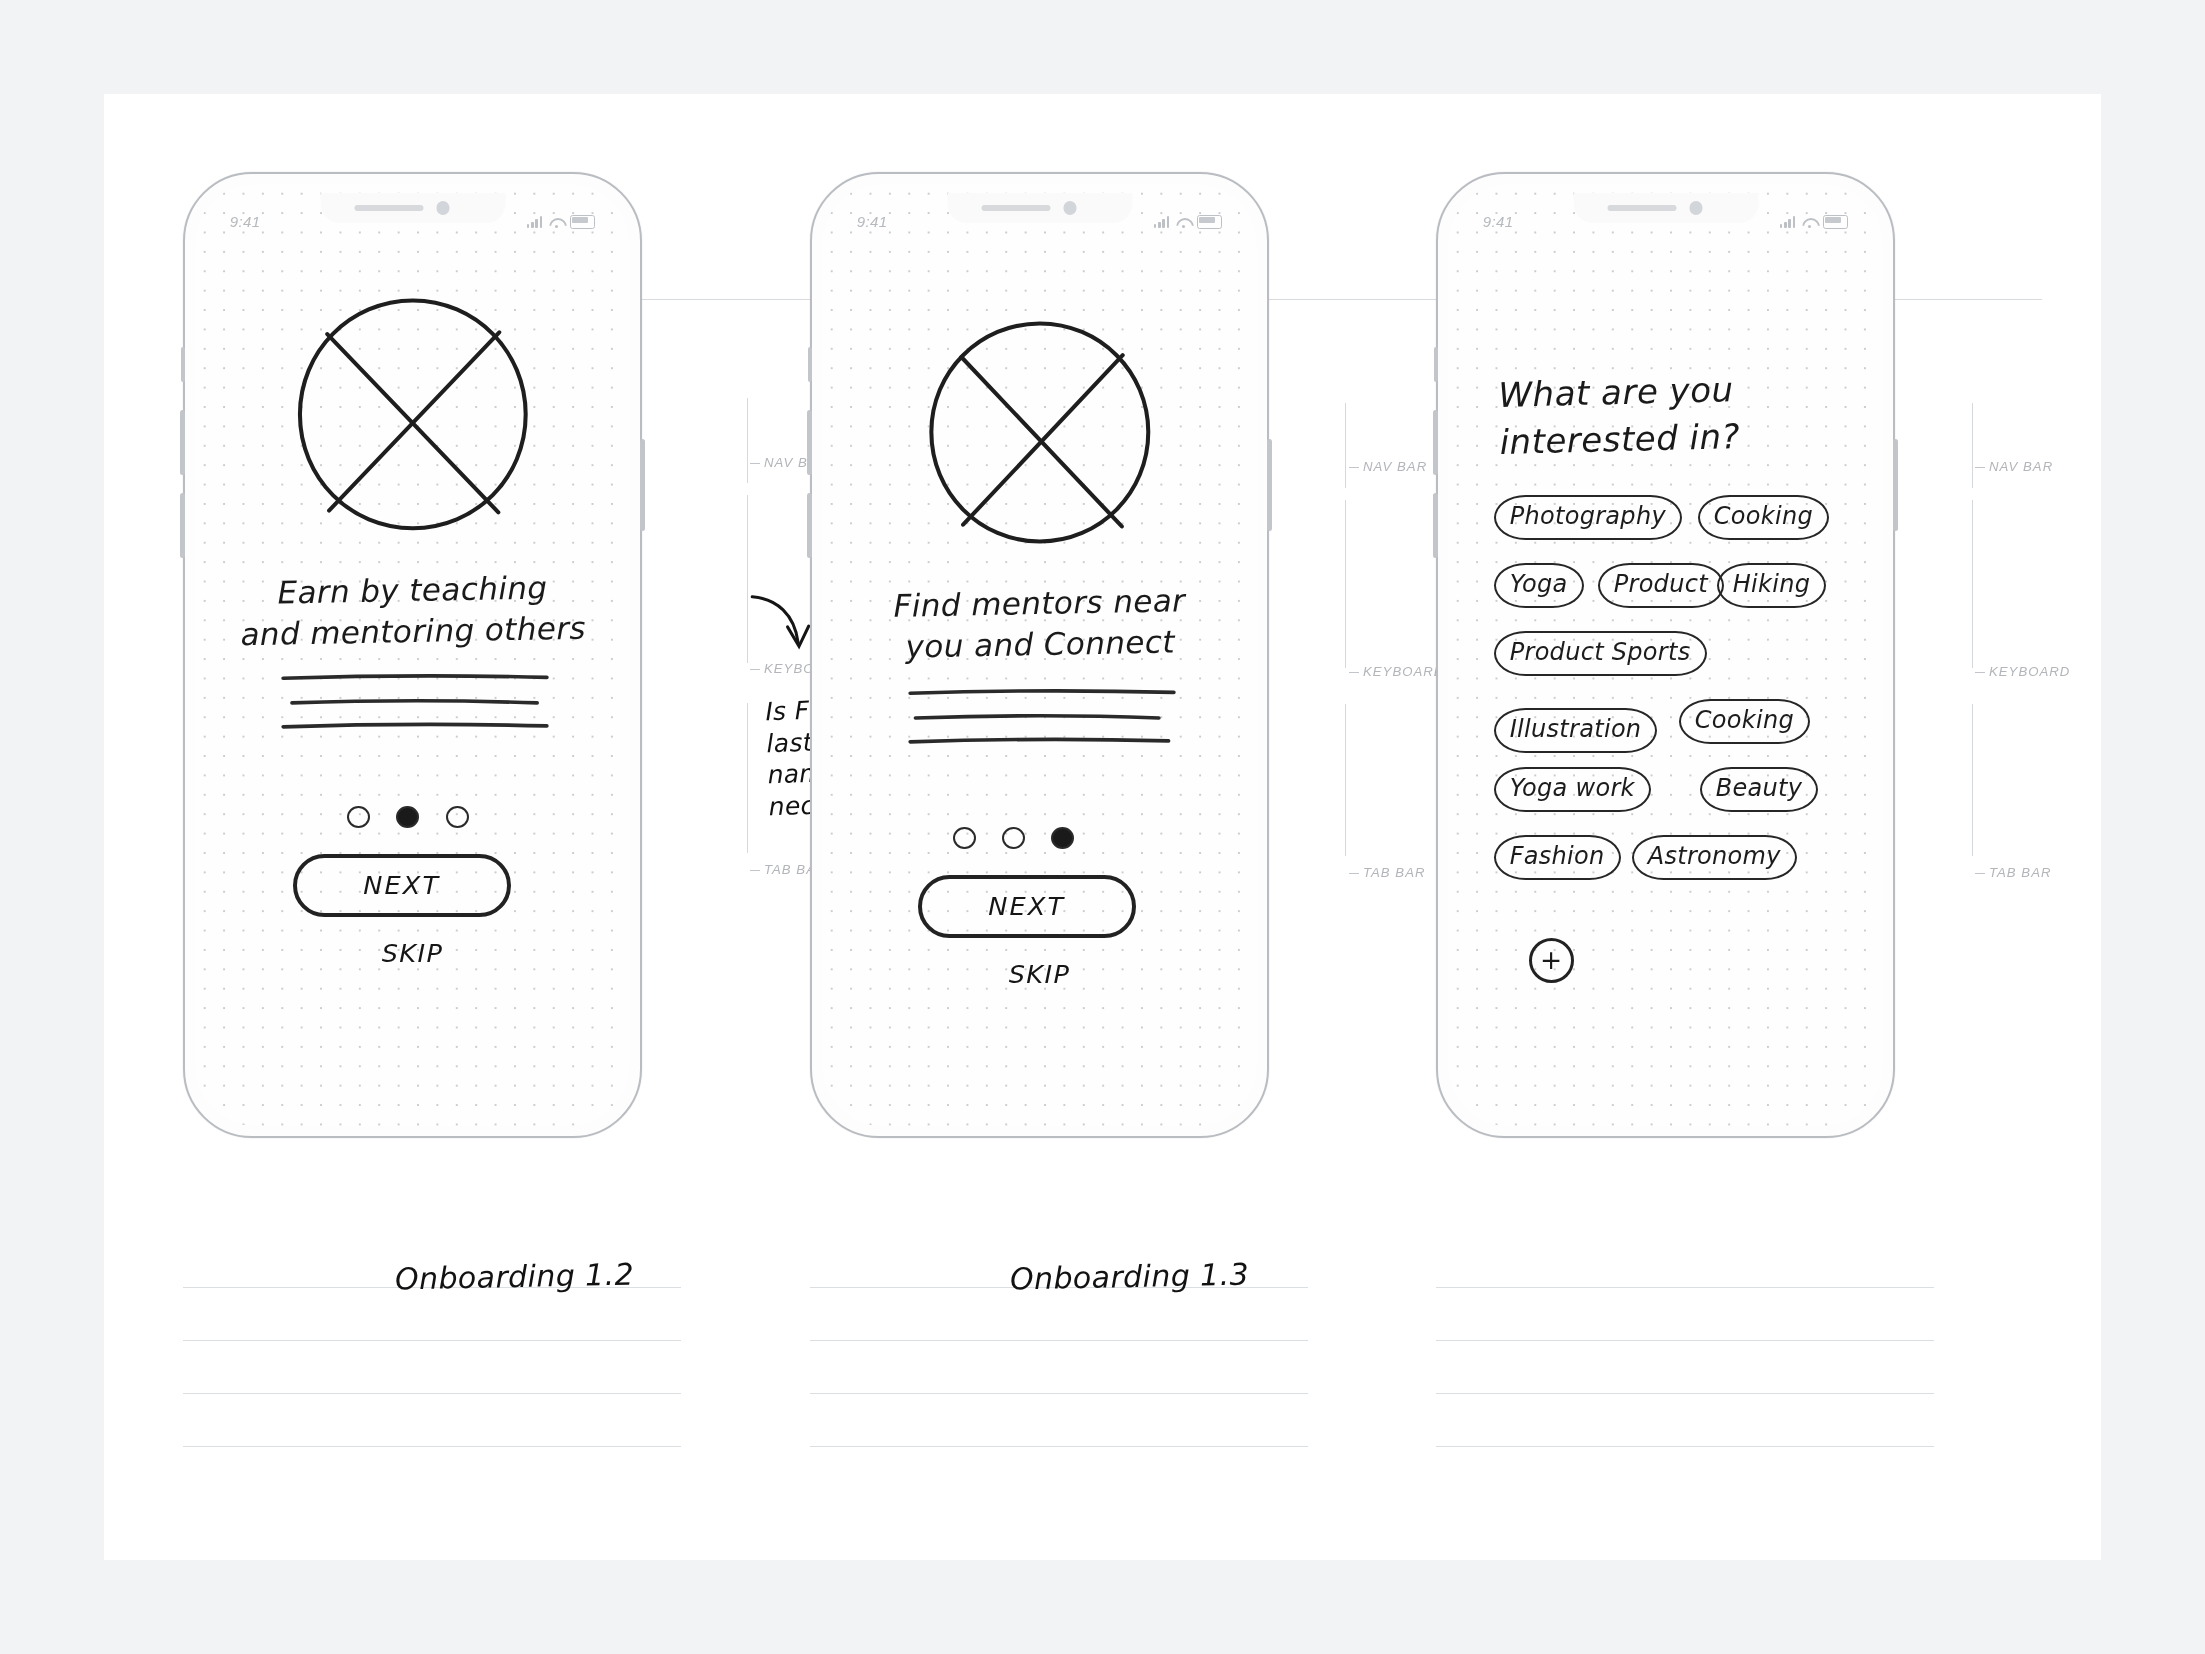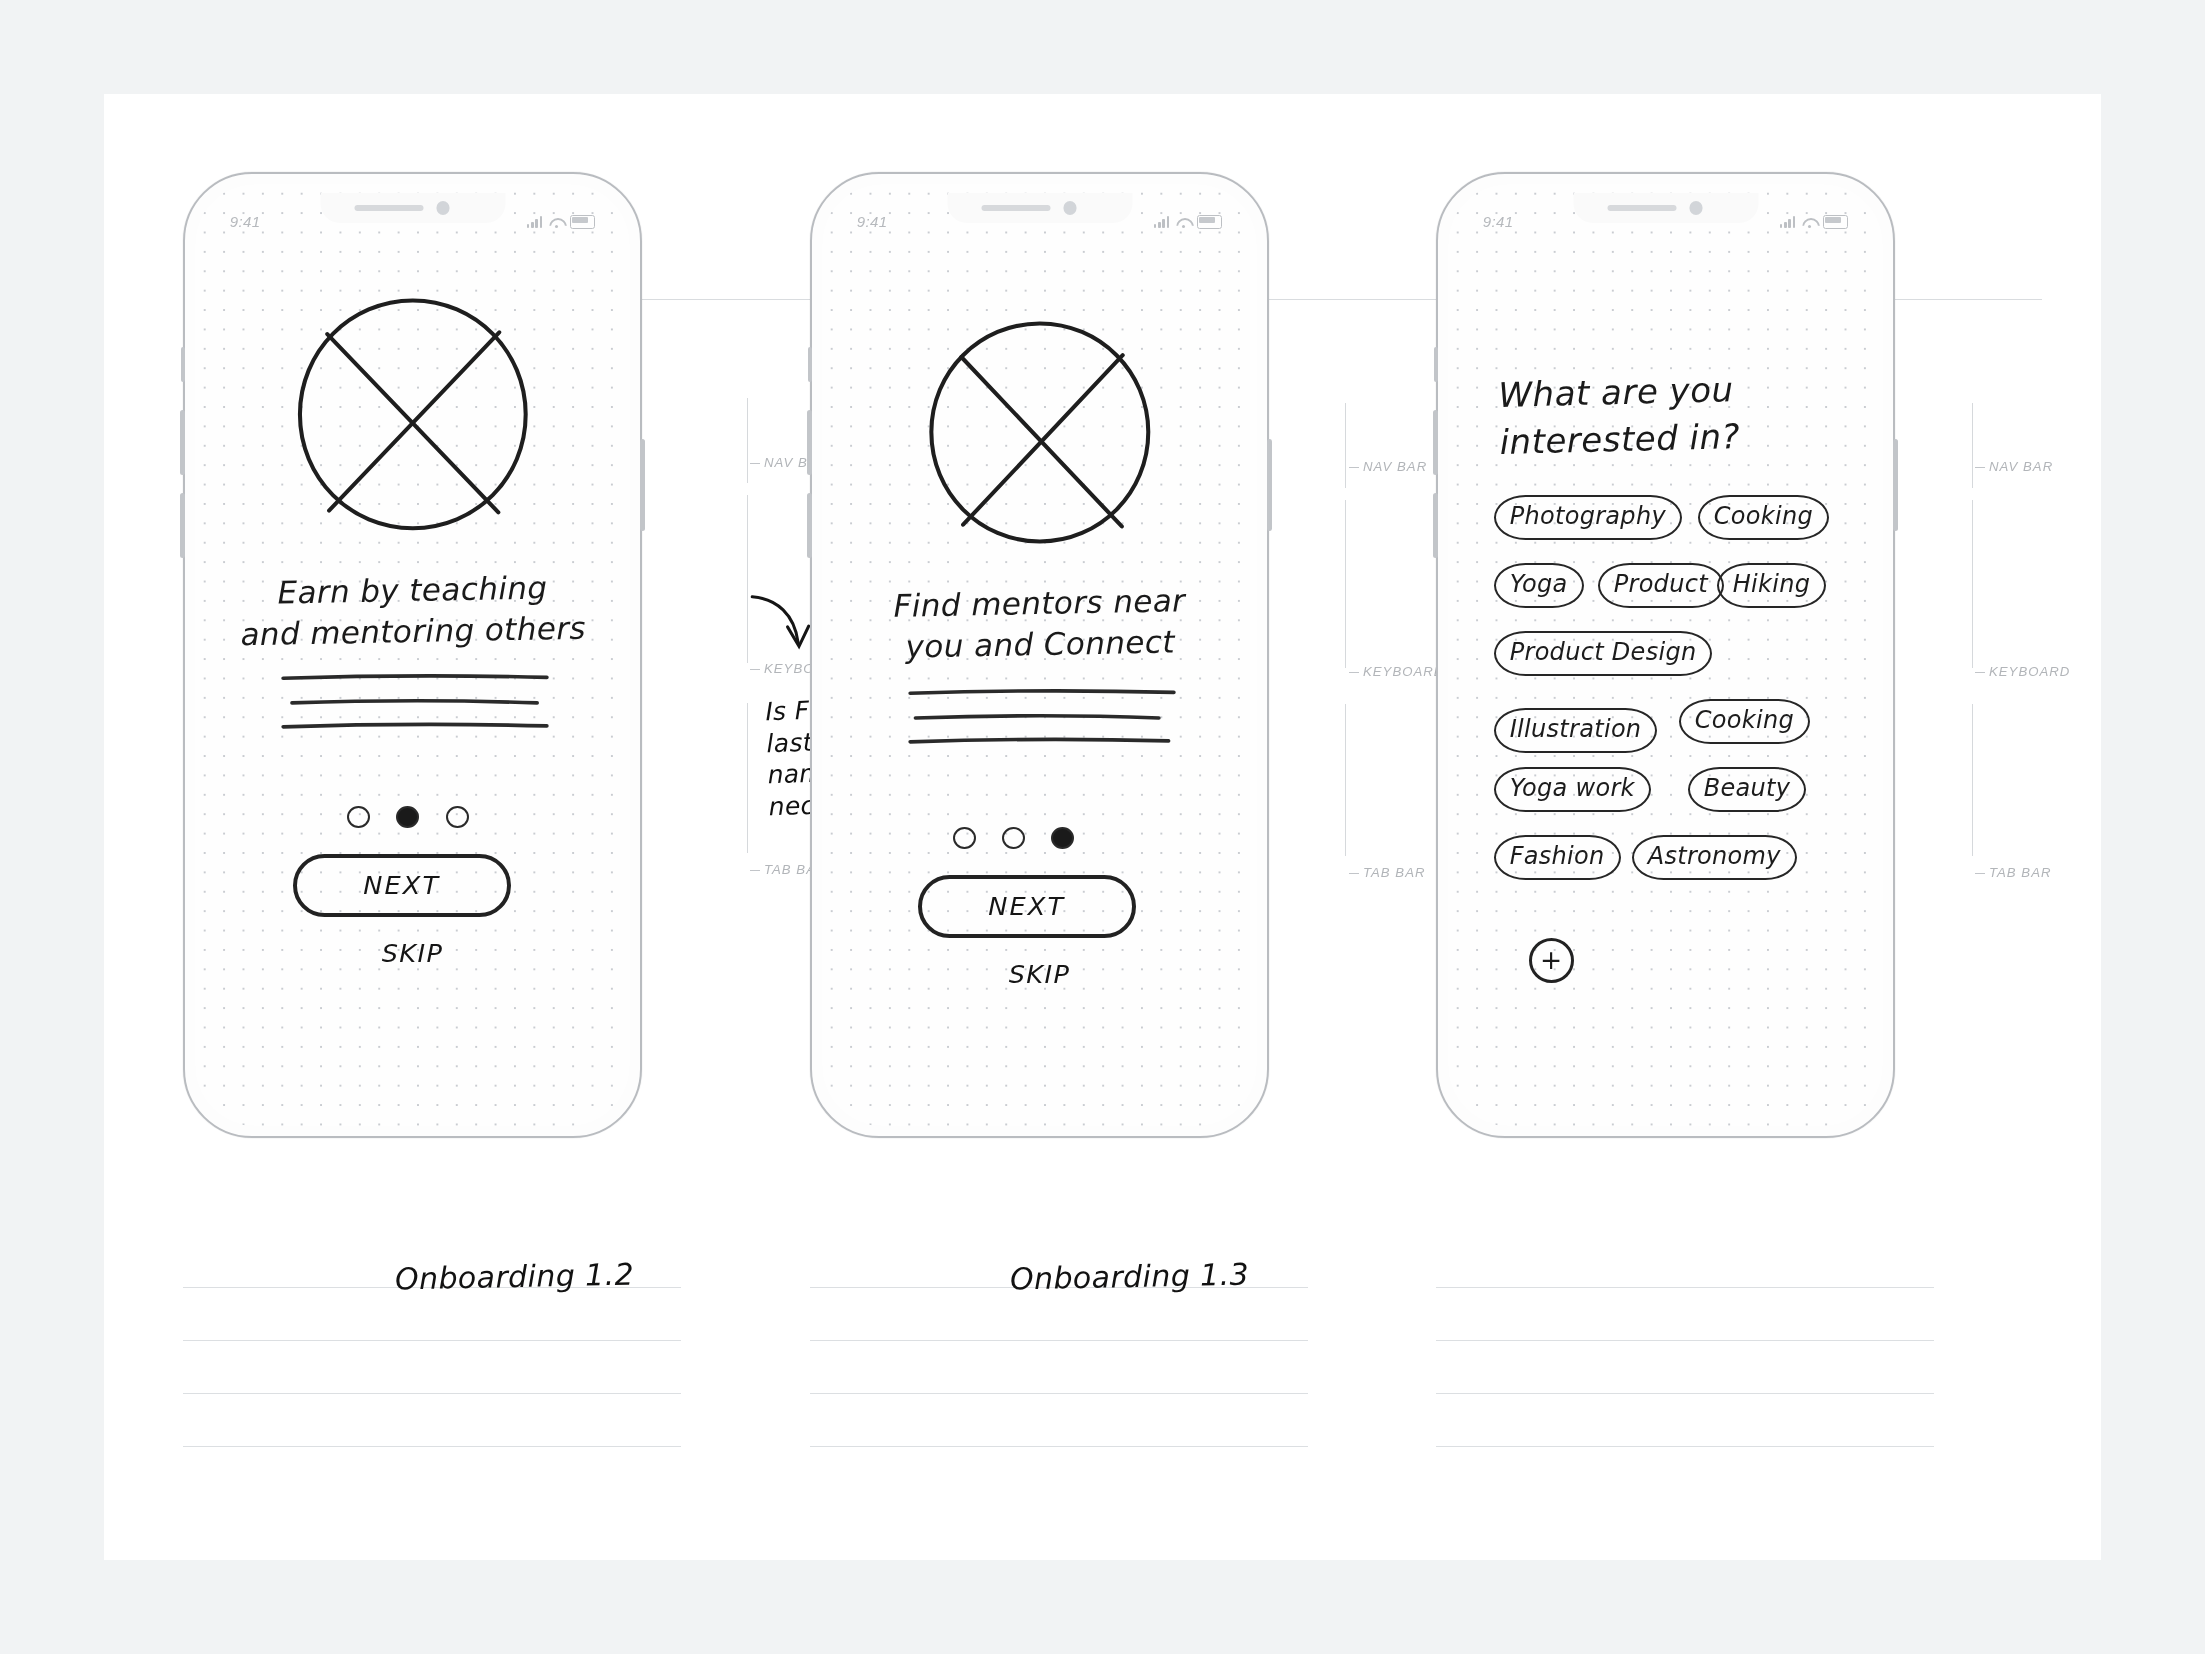--- a/index.html
+++ b/index.html
@@ -380,27 +380,27 @@
         What are you<br>interested in?
       </div>
 
       <div class="chip hand" style="left:46px; top:311px;">Photography</div>
       <div class="chip hand" style="left:250px; top:311px;">Cooking</div>
 
       <div class="chip hand" style="left:46px; top:379px;">Yoga</div>
       <div class="chip hand" style="left:150px; top:379px;">Product</div>
       <div class="chip hand" style="left:269px; top:379px;">Hiking</div>
 
-      <div class="chip hand" style="left:46px; top:447px;">Product Design</div>
+      <div class="chip hand" style="left:46px; top:447px;">Product Sports</div>
 
       <div class="chip hand" style="left:46px; top:492px;margin-top:32px;">Illustration</div>
       <div class="chip hand" style="left:231px; top:515px;">Cooking</div>
 
       <div class="chip hand" style="left:46px; top:583px;">Yoga work</div>
-      <div class="chip hand" style="left:240px; top:583px;">Beauty</div>
+      <div class="chip hand" style="left:252px; top:583px;">Beauty</div>
 
       <div class="chip hand" style="left:46px; top:651px;">Fashion</div>
       <div class="chip hand" style="left:184px; top:651px;">Astronomy</div>
 
       <div class="plus-btn hand" style="left:81px; top:754px;">+</div>
     </div>
   </div>
 
   <div class="vguide" style="left:1868px; top:309px; height:85px;"></div>
   <div class="marker" style="left:1885px; top:365px;">NAV BAR</div>

